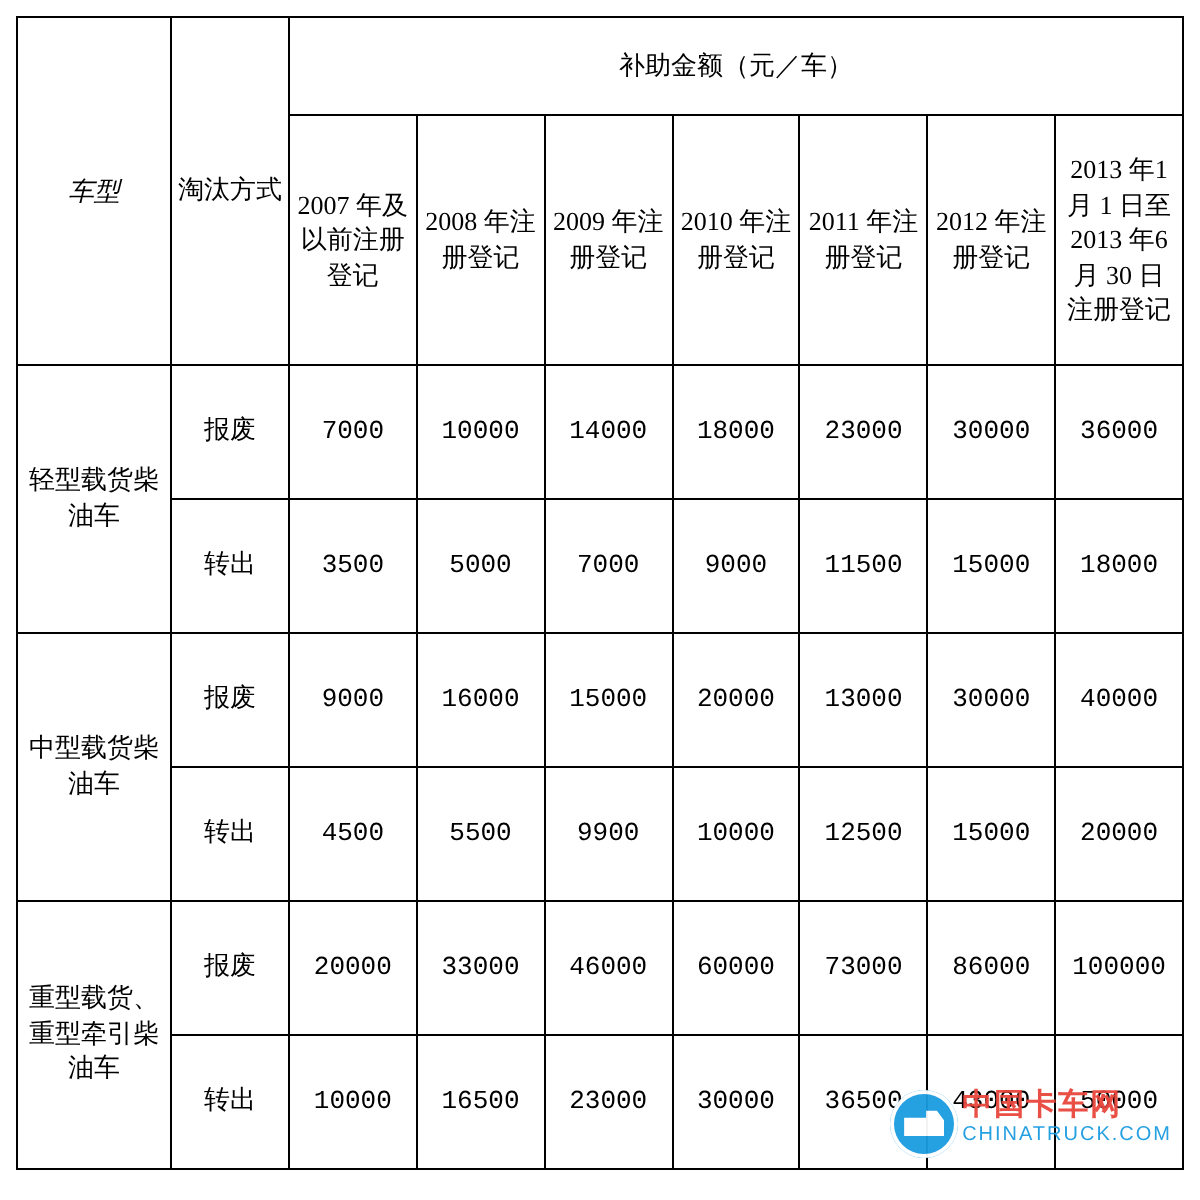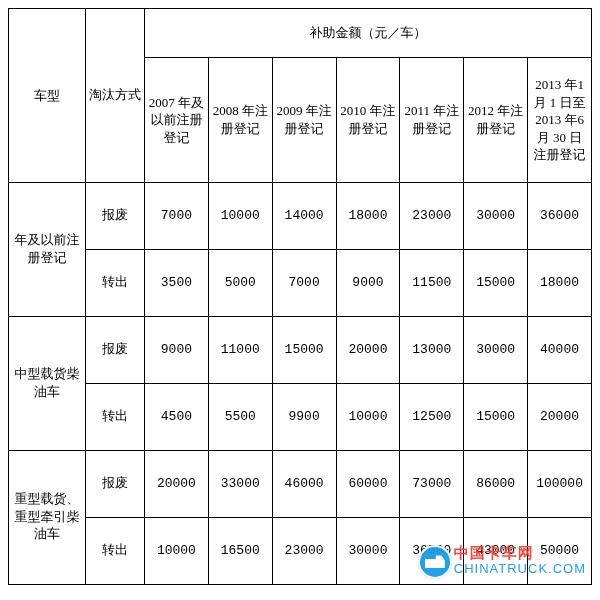--- a/index.html
+++ b/index.html
@@ -37,20 +37,21 @@
     padding: 2px 3px;
     word-break: break-all;
   }
   .hdr-amount {
     font-size: 14px;
     height: 44px;
   }
   .col-type {
     width: 70px;
     font-size: 13px;
+    font-style: italic;
   }
   .col-method {
     width: 52px;
     font-size: 13px;
     font-family: Liberation Mono, monospace;
   }
   .col-year {
     width: 60px;
     font-size: 13px;
   }
@@ -107,21 +108,21 @@
     line-height: 1.1;
   }
   .wm-cn {
     font-size: 15px;
     color: #e8463c;
     font-family: "Liberation Sans", sans-serif;
     font-weight: bold;
     letter-spacing: 1px;
   }
   .wm-en {
-    font-size: 13px;
+    font-size: 10px;
     color: #1a9be0;
     font-family: "Liberation Sans", sans-serif;
     letter-spacing: 1px;
   }
 </style>
 </head>
 <body>
 
 <div class="sheet">
   <table class="subsidy">
@@ -135,21 +136,21 @@
         <td class="col-year yearhdr">2007 年及以前注册登记</td>
         <td class="col-year yearhdr">2008 年注册登记</td>
         <td class="col-year yearhdr">2009 年注册登记</td>
         <td class="col-year yearhdr">2010 年注册登记</td>
         <td class="col-year yearhdr">2011 年注册登记</td>
         <td class="col-year yearhdr">2012 年注册登记</td>
         <td class="col-year-wide yearhdr">2013 年1 月 1 日至 2013 年6 月 30 日注册登记</td>
       </tr>
 
       <tr class="datarow">
-        <td class="rowlabel" rowspan="2">年及以前注册登记</td>
+        <td class="rowlabel" rowspan="2">轻型载货柴油车</td>
         <td class="method-cell">报废</td>
         <td>7000</td>
         <td>10000</td>
         <td>14000</td>
         <td>18000</td>
         <td>23000</td>
         <td>30000</td>
         <td>36000</td>
       </tr>
       <tr class="datarow">
@@ -160,21 +161,21 @@
         <td>9000</td>
         <td>11500</td>
         <td>15000</td>
         <td>18000</td>
       </tr>
 
       <tr class="datarow">
         <td class="rowlabel" rowspan="2">中型载货柴油车</td>
         <td class="method-cell">报废</td>
         <td>9000</td>
-        <td>11000</td>
+        <td>16000</td>
         <td>15000</td>
         <td>20000</td>
         <td>13000</td>
         <td>30000</td>
         <td>40000</td>
       </tr>
       <tr class="datarow">
         <td class="method-cell">转出</td>
         <td>4500</td>
         <td>5500</td>

